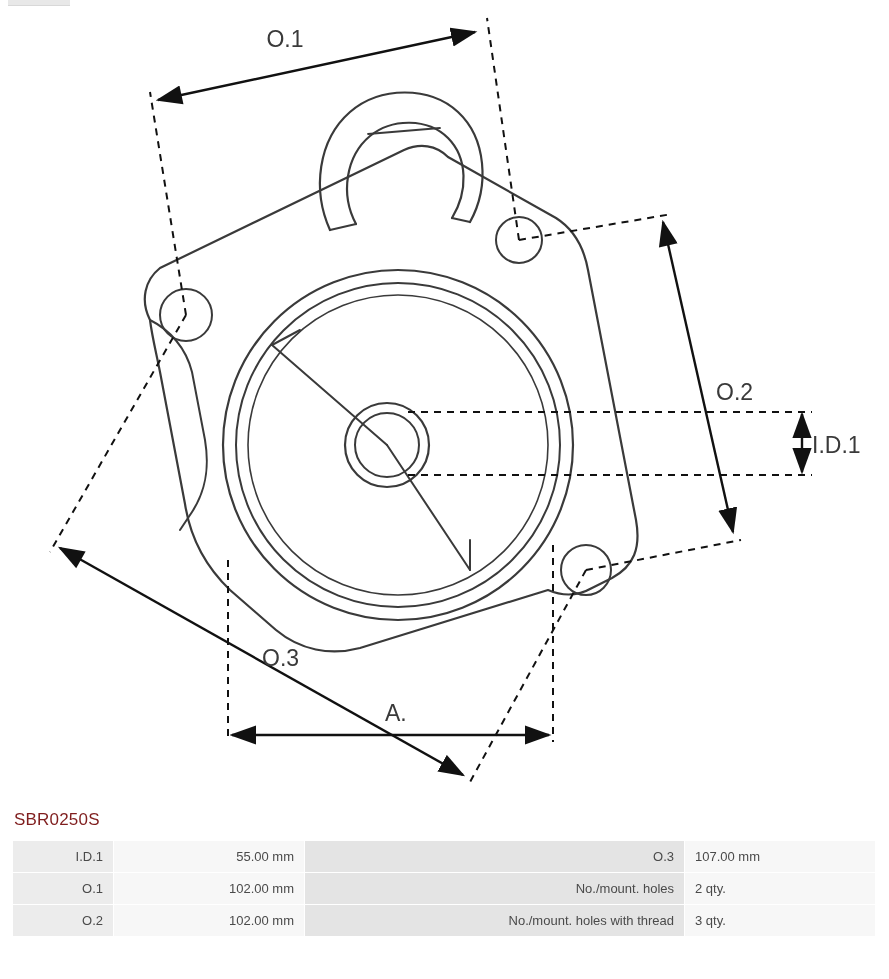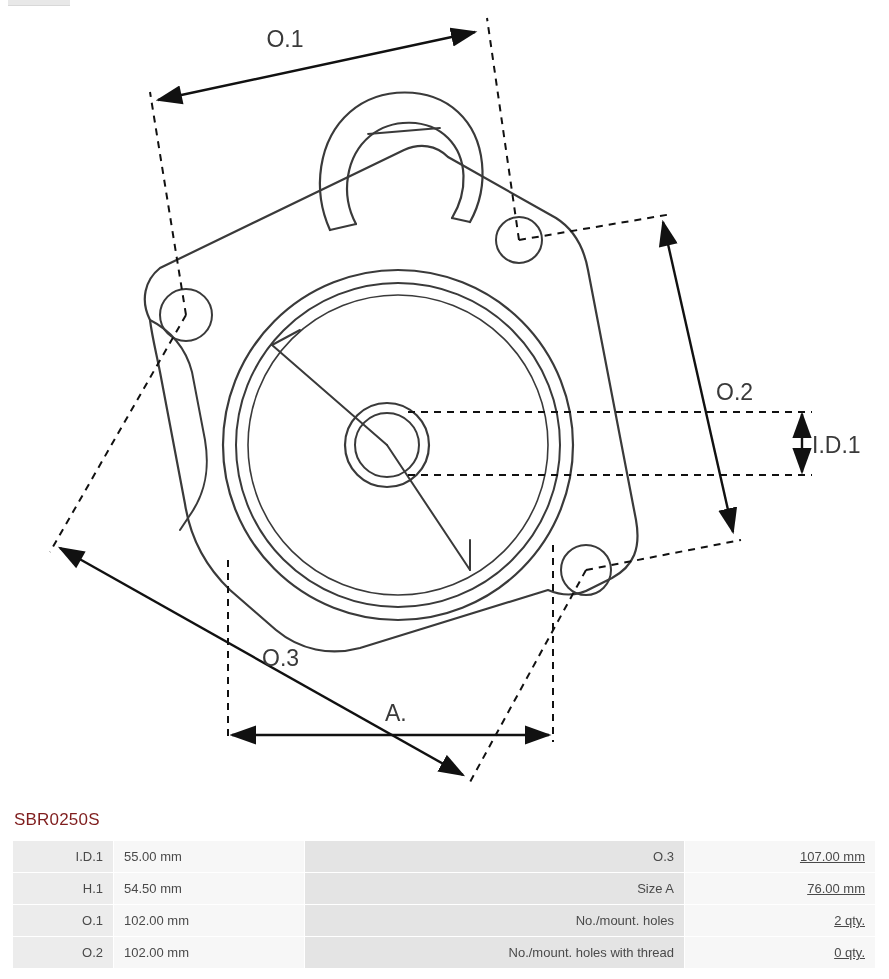--- a/index.html
+++ b/index.html
@@ -72,31 +72,31 @@
     background: #ececec;
     white-space: nowrap;
   }
   .spec-table td.label-l {
     width: 80px;
     text-align: right;
     background: #ececec;
   }
   .spec-table td.value-l {
     width: 170px;
+    text-align: right;
     background: #f7f7f7;
   }
   .spec-table td.label-r {
     text-align: right;
     background: #e4e4e4;
   }
   .spec-table td.value-r {
     width: 170px;
-    text-align: right;
+    text-align: left;
     background: #f7f7f7;
-    text-decoration: underline;
   }
 </style>
 </head>
 <body>
 
 <div id="page">
 
   <div class="top-strip"></div>
 
   <div class="drawing-area">
@@ -207,33 +207,27 @@
 
   <table class="spec-table">
     <tbody>
       <tr>
         <td class="label-l">I.D.1</td>
         <td class="value-l">55.00 mm</td>
         <td class="label-r">O.3</td>
         <td class="value-r">107.00 mm</td>
       </tr>
       <tr>
-        <td class="label-l">H.1</td>
-        <td class="value-l">54.50 mm</td>
-        <td class="label-r">Size A</td>
-        <td class="value-r">76.00 mm</td>
-      </tr>
-      <tr>
         <td class="label-l">O.1</td>
         <td class="value-l">102.00 mm</td>
         <td class="label-r">No./mount. holes</td>
         <td class="value-r">2 qty.</td>
       </tr>
       <tr>
         <td class="label-l">O.2</td>
         <td class="value-l">102.00 mm</td>
         <td class="label-r">No./mount. holes with thread</td>
-        <td class="value-r">0 qty.</td>
+        <td class="value-r">3 qty.</td>
       </tr>
     </tbody>
   </table>
 
 </div>
 
 </body></html>

